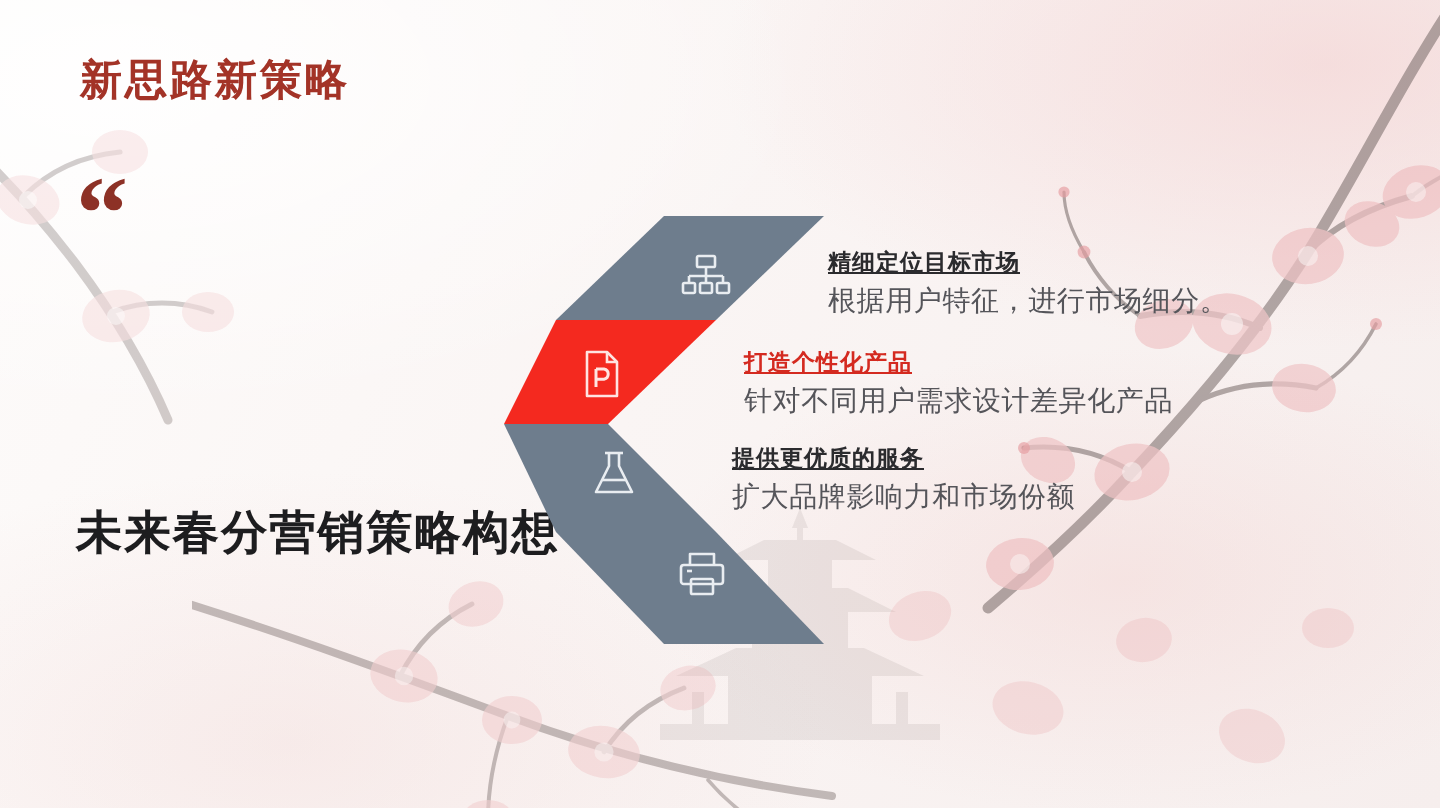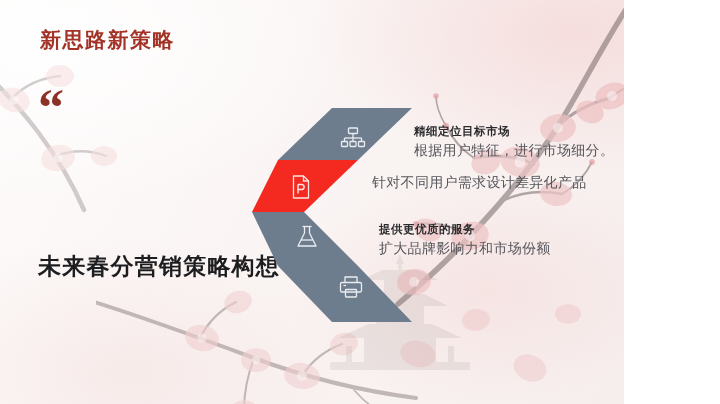--- a/index.html
+++ b/index.html
@@ -3,21 +3,21 @@
 <meta charset="utf-8">
 <title>slide</title>
 <style>
   html, body {
     margin: 0;
     padding: 0;
     background: #ffffff;
   }
   #slide {
     position: relative;
-    width: 624px;
+    width: 720px;
     height: 404px;
     overflow: hidden;
     background: #bef264;
     font-family: "Liberation Sans", "DejaVu Sans", sans-serif;
   }
 
   
   .bg-base {
     position: absolute;
     inset: 0;
@@ -104,32 +104,33 @@
 
   
   .items { position: absolute; left: 0; top: 0; width: 100%; height: 100%; }
   .item { position: absolute; white-space: nowrap; }
   .item-title {
     font-size: 11.5px;
     font-weight: bold;
     letter-spacing: 0.5px;
     color: #2b2b2e;
     margin: 0 0 3px 0;
+    text-decoration: underline;
   }
   .item-desc {
     font-size: 14px;
     letter-spacing: 0.3px;
     color: #55555a;
     margin: 0;
   }
   .item.accent .item-title { color: #d42a20; }
 
   .item-1 { left: 414px; top: 124px; }
   .item-2 { left: 372px; top: 174px; }
-  .item-3 { left: 379px; top: 222px; }
+  .item-3 { left: 366px; top: 222px; }
   .item-4 { left: 414px; top: 264px; }
 </style>
 </head>
 <body>
 
 <div id="slide">
 
   <div class="bg-base"></div>
 
   <svg class="pagoda" viewBox="0 0 200 120">
@@ -299,20 +300,21 @@
   </div>
 
   <div class="items">
 
     <div class="item item-1">
       <p class="item-title">精细定位目标市场</p>
       <p class="item-desc">根据用户特征，进行市场细分。</p>
     </div>
 
     <div class="item item-2 accent">
+      <p class="item-title">打造个性化产品</p>
       <p class="item-desc">针对不同用户需求设计差异化产品</p>
     </div>
 
     <div class="item item-3">
       <p class="item-title">提供更优质的服务</p>
       <p class="item-desc">扩大品牌影响力和市场份额</p>
     </div>
 
 
   </div>

